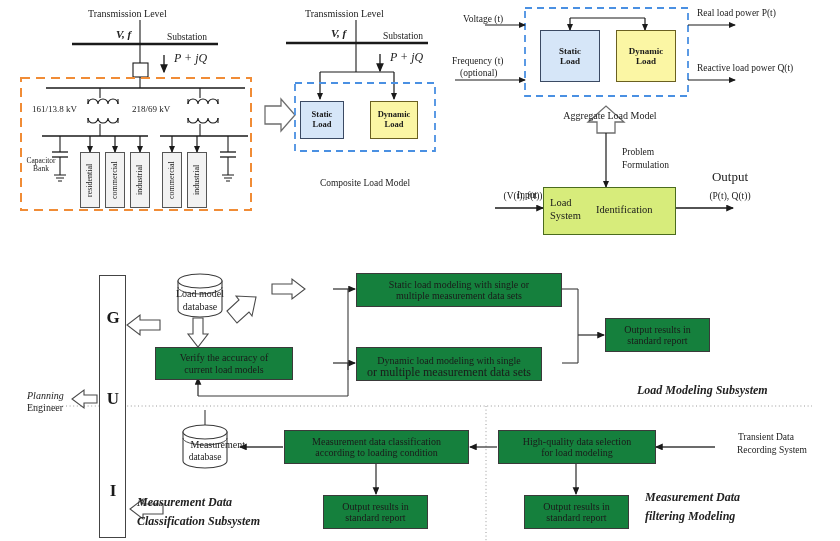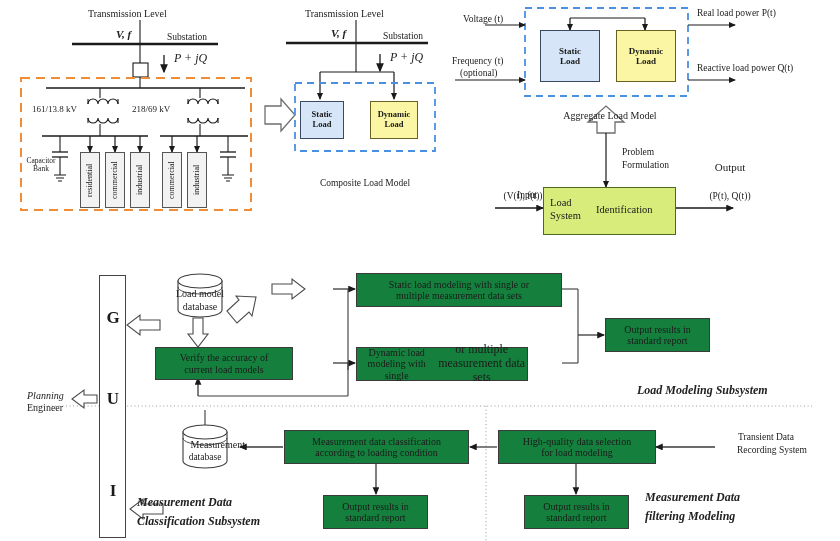--- a/index.html
+++ b/index.html
@@ -233,21 +233,21 @@
     <span class="bold" style="font-size:9px;">Dynamic</span>
     <span class="bold" style="font-size:9px;">Load</span>
   </div>
 
   <div class="lbl ctr" style="left:545px;top:110px;font-size:10px;width:130px;">Aggregate Load Model</div>
   <div class="lbl" style="left:622px;top:147px;font-size:9.5px;text-align:center;">Problem</div>
   <div class="lbl" style="left:622px;top:160px;font-size:9.5px;">Formulation</div>
 
   <div class="lbl ctr" style="left:497px;top:190px;font-size:9.5px;width:60px;">Input</div>
   <div class="lbl ctr" style="left:487px;top:191px;font-size:9.5px;width:72px;">(V(t), f(t))</div>
-  <div class="lbl ctr" style="left:700px;top:161px;font-size:11px;width:60px;">Output</div>
+  <div class="lbl ctr" style="left:700px;top:170px;font-size:13px;width:60px;">Output</div>
   <div class="lbl ctr" style="left:692px;top:191px;font-size:9.5px;width:76px;">(P(t), Q(t))</div>
 
   <div class="box" style="left:543px;top:187px;width:133px;height:48px;border:1.3px solid #4a6b1e;background:#d7ec7b;">
     <span style="position:absolute;left:6px;top:9px;font-size:10.5px;line-height:1.2;text-align:left;">
       <span>Load</span><br>
       <span>System</span>
     </span>
     <span style="position:absolute;left:52px;top:16px;font-size:10.5px;">Identification</span>
   </div>
 
@@ -268,21 +268,21 @@
   <div class="box solidbox" style="left:155px;top:347px;width:138px;height:33px;flex-direction:column;">
     <span style="font-size:10px;">Verify the accuracy of</span>
     <span style="font-size:10px;">current load models</span>
   </div>
 
   <div class="box solidbox" style="left:356px;top:273px;width:206px;height:34px;flex-direction:column;">
     <span style="font-size:10px;">Static load modeling with single or</span>
     <span style="font-size:10px;">multiple measurement data sets</span>
   </div>
 
-  <div class="box solidbox" style="left:356px;top:347px;width:172px;height:34px;justify-content:flex-end;">
+  <div class="box solidbox" style="left:356px;top:347px;width:186px;height:34px;flex-direction:column;justify-content:flex-end;">
     <span style="font-size:10px;">Dynamic load modeling with single</span>
     <span style="font-size:12px;">or multiple measurement data sets</span>
   </div>
 
   <div class="box solidbox" style="left:605px;top:318px;width:105px;height:34px;flex-direction:column;">
     <span style="font-size:10px;">Output results in</span>
     <span style="font-size:10px;">standard report</span>
   </div>
 
   <div class="box solidbox" style="left:284px;top:430px;width:185px;height:34px;flex-direction:column;">

